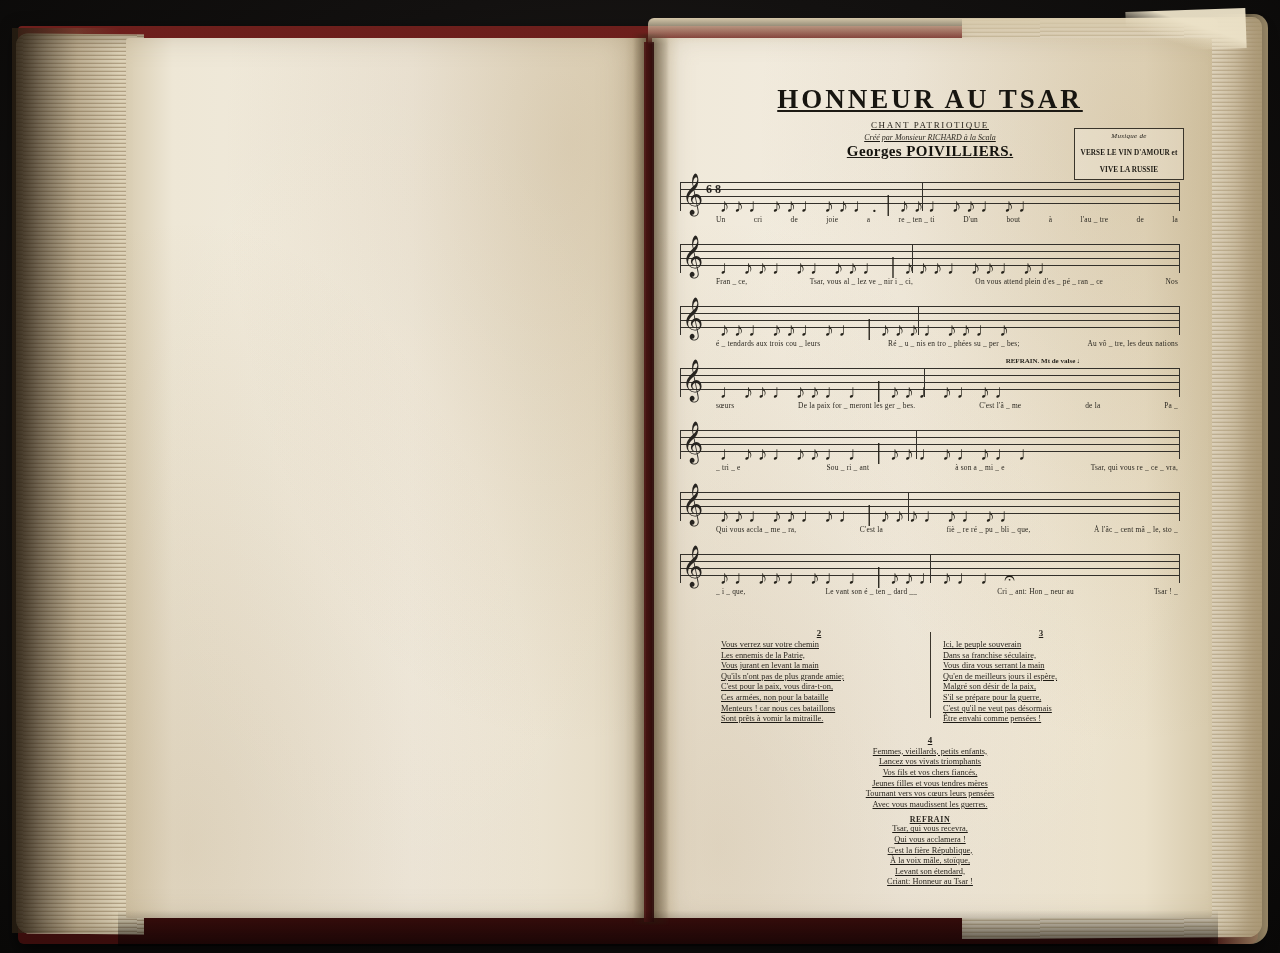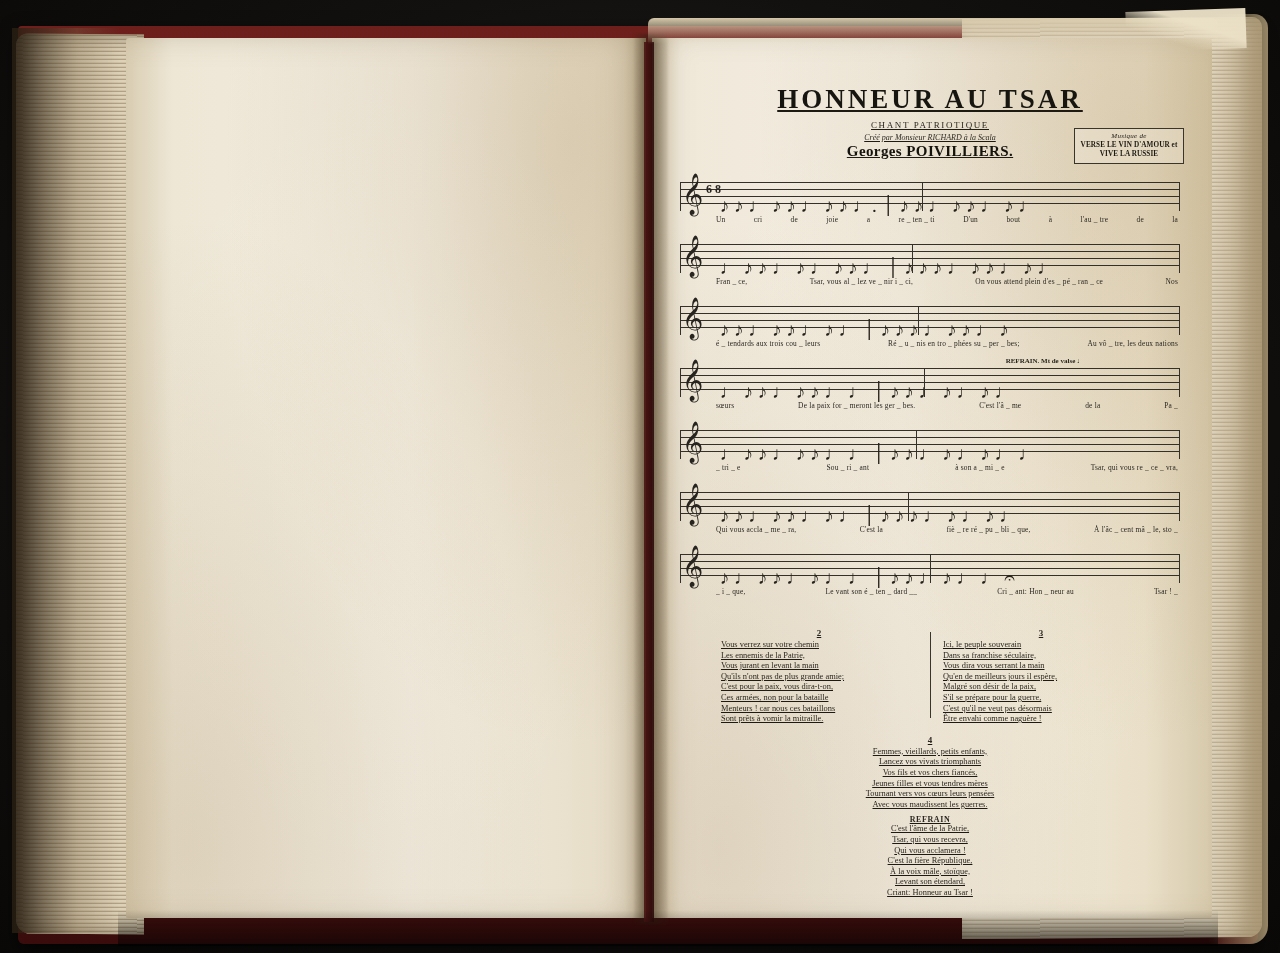--- a/index.html
+++ b/index.html
@@ -223,20 +223,21 @@
   }
   .musique-box .mb-head {
     font-size: 7px;
     font-style: italic;
     letter-spacing: .3px;
   }
   .musique-box .mb-line {
     font-size: 7.2px;
     font-weight: 700;
     letter-spacing: .1px;
+    margin-top: 8px;
   }
 
   
   .staves { margin-top: 14px; }
   .system {
     position: relative;
     height: 60px;
     margin-bottom: 2px;
   }
   .stafflines {
@@ -578,36 +579,35 @@
 
             <div class="verse-col col-right">
               <div class="verse-num">3</div>
               <div class="verse-line">Ici, le peuple souverain</div>
               <div class="verse-line">Dans sa franchise séculaire,</div>
               <div class="verse-line">Vous dira vous serrant la main</div>
               <div class="verse-line">Qu'en de meilleurs jours il espère,</div>
               <div class="verse-line">Malgré son désir de la paix,</div>
               <div class="verse-line">S'il se prépare pour la guerre,</div>
               <div class="verse-line">C'est qu'il ne veut pas désormais</div>
-              <div class="verse-line">Être envahi comme naguère !</div>
+              <div class="verse-line">Être envahi comme pensées !</div>
             </div>
           </div>
 
           <div class="verse4">
             <div class="verse-num">4</div>
             <div class="verse-line">Femmes, vieillards, petits enfants,</div>
             <div class="verse-line">Lancez vos vivats triomphants</div>
             <div class="verse-line">Vos fils et vos chers fiancés,</div>
             <div class="verse-line">Jeunes filles et vous tendres mères</div>
             <div class="verse-line">Tournant vers vos cœurs leurs pensées</div>
             <div class="verse-line">Avec vous maudissent les guerres.</div>
           </div>
 
           <div class="refrain-head">REFRAIN</div>
-          <div class="refrain-line">C'est l'âme de la Patrie,</div>
           <div class="refrain-line">Tsar, qui vous recevra,</div>
           <div class="refrain-line">Qui vous acclamera !</div>
           <div class="refrain-line">C'est la fière République,</div>
           <div class="refrain-line">À la voix mâle, stoïque,</div>
           <div class="refrain-line">Levant son étendard,</div>
           <div class="refrain-line">Criant: Honneur au Tsar !</div>
         </div>
 
       </div>
     </div>

